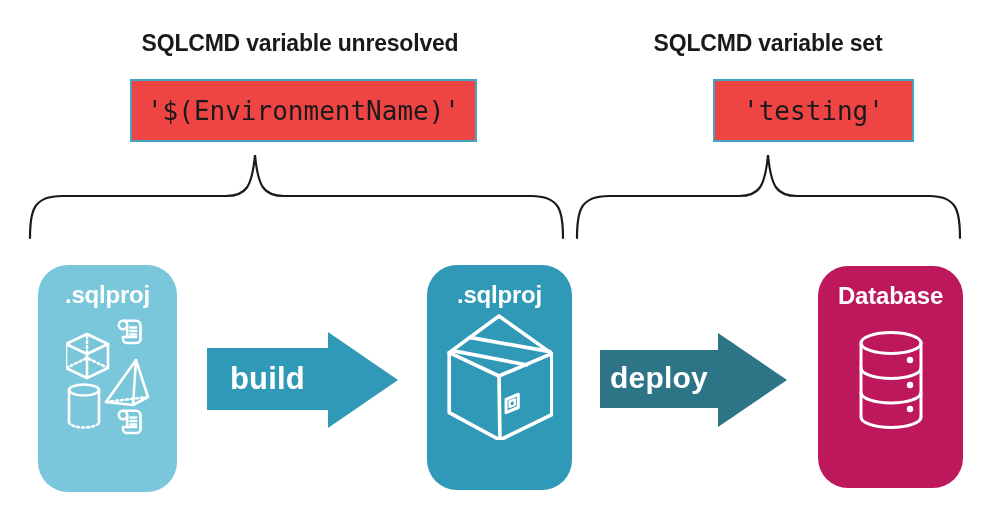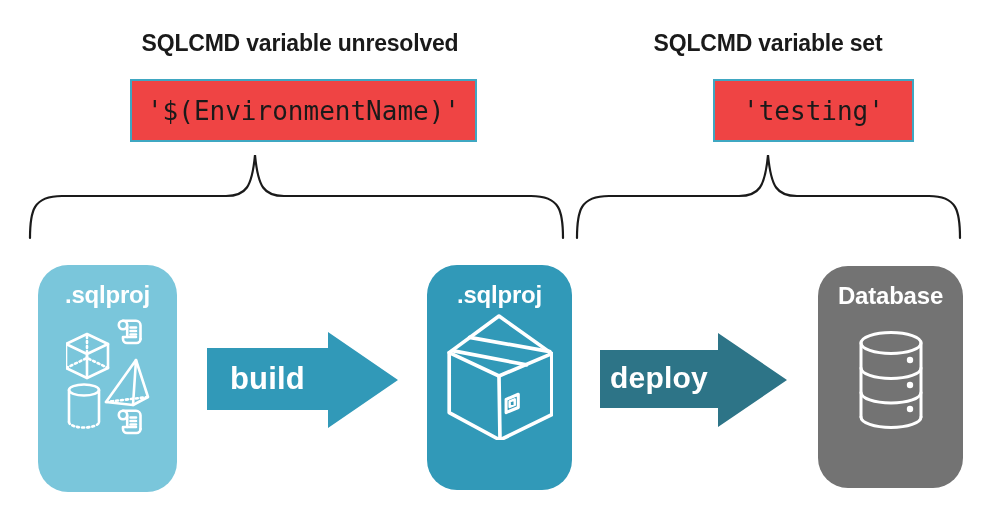--- a/index.html
+++ b/index.html
@@ -119,21 +119,21 @@
         <path stroke-width="2.4" d="M61.5,86 L66.5,84 L66.5,89.5 L61.5,91.5 Z"></path>
       </g>
     </svg>
   </div>
 
   <svg class="arrow-svg" style="left:600px;top:333px" viewBox="0 0 188 95" width="188" height="95">
     <polygon points="0,17 118,17 118,0 187,47 118,94 118,75 0,75" fill="#2D7487"></polygon>
   </svg>
   <div class="arrow-label deploy">deploy</div>
 
-  <div class="card" style="left: 818px; top: 266px; width: 145px; height: 222px; background-color: #737373;">
+  <div class="card" style="left: 818px; top: 266px; width: 145px; height: 222px; background-color: #be185d;">
     <div class="card-label">Database</div>
     <svg class="card-icon" viewBox="0 0 76 100" width="76" height="100" style="margin-top:22px">
       <g fill="none" stroke="#ffffff" stroke-width="3" stroke-linecap="round">
         <ellipse cx="38" cy="12" rx="30" ry="10.5"></ellipse>
         <path d="M8,12 V86 M68,12 V86"></path>
         <path d="M8,86 A30,10.5 0 0 0 68,86"></path>
         <path d="M8,37 A30,10.5 0 0 0 68,37"></path>
         <path d="M8,61.5 A30,10.5 0 0 0 68,61.5"></path>
       </g>
       <g fill="#ffffff" stroke="none">

